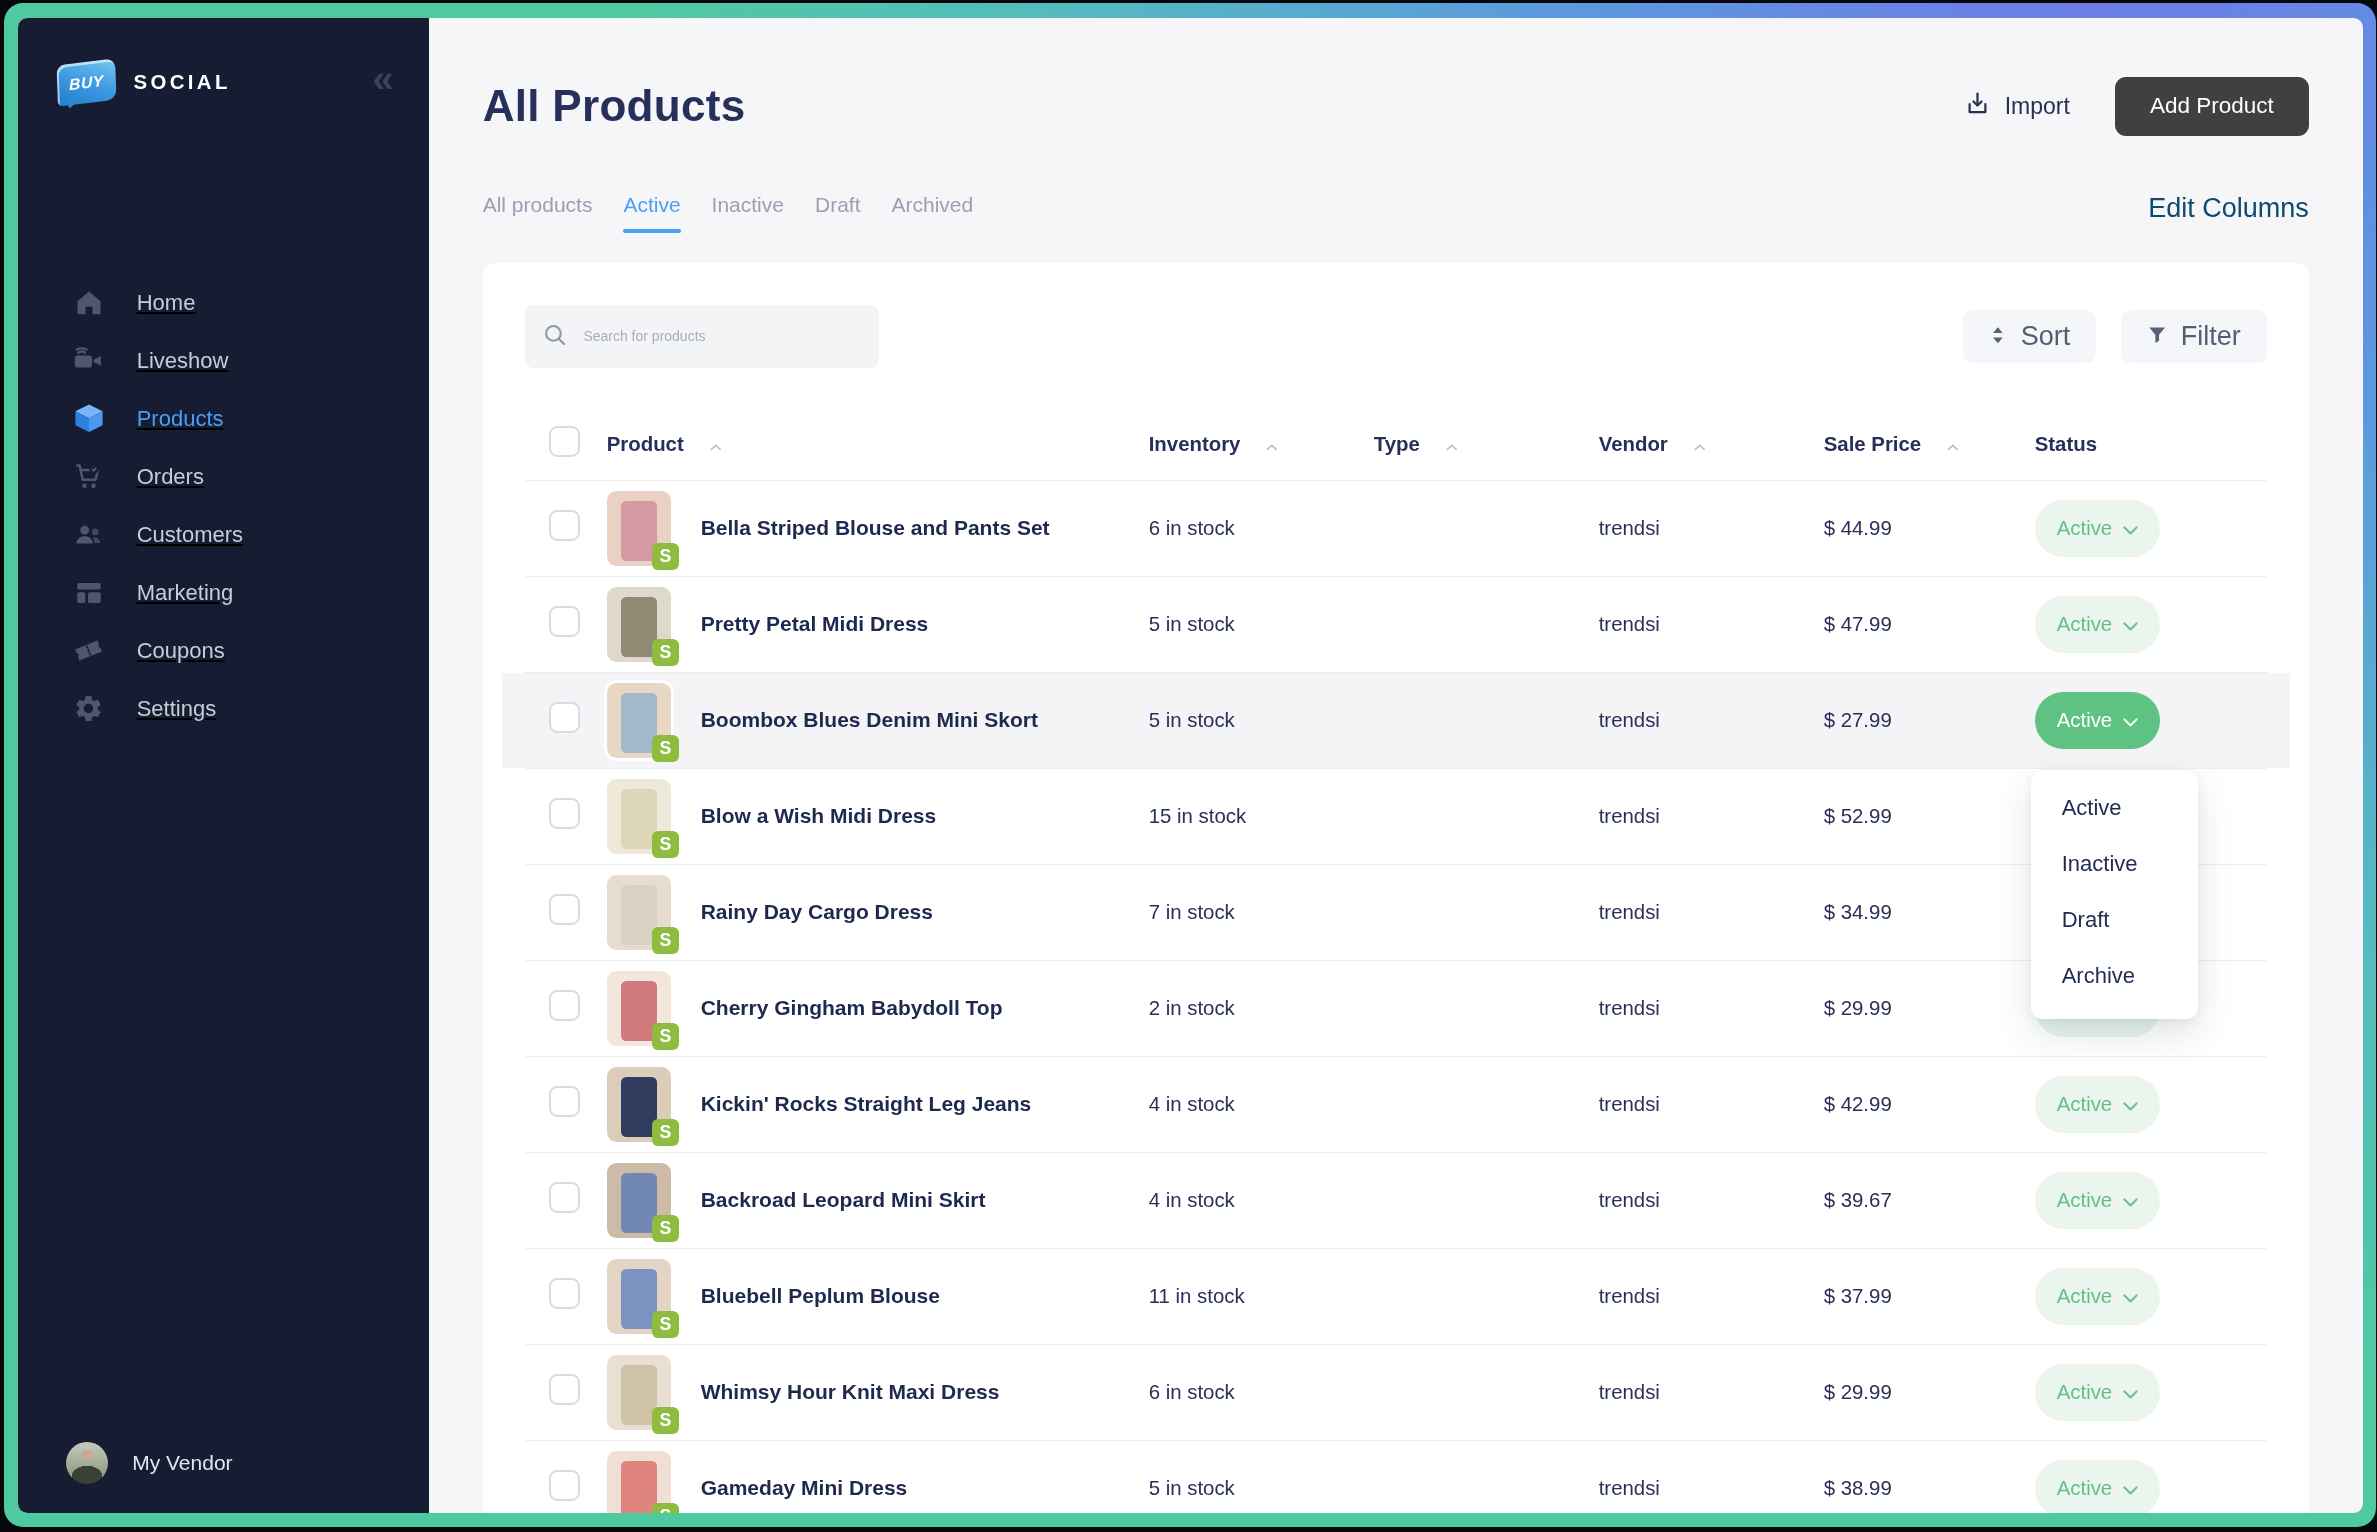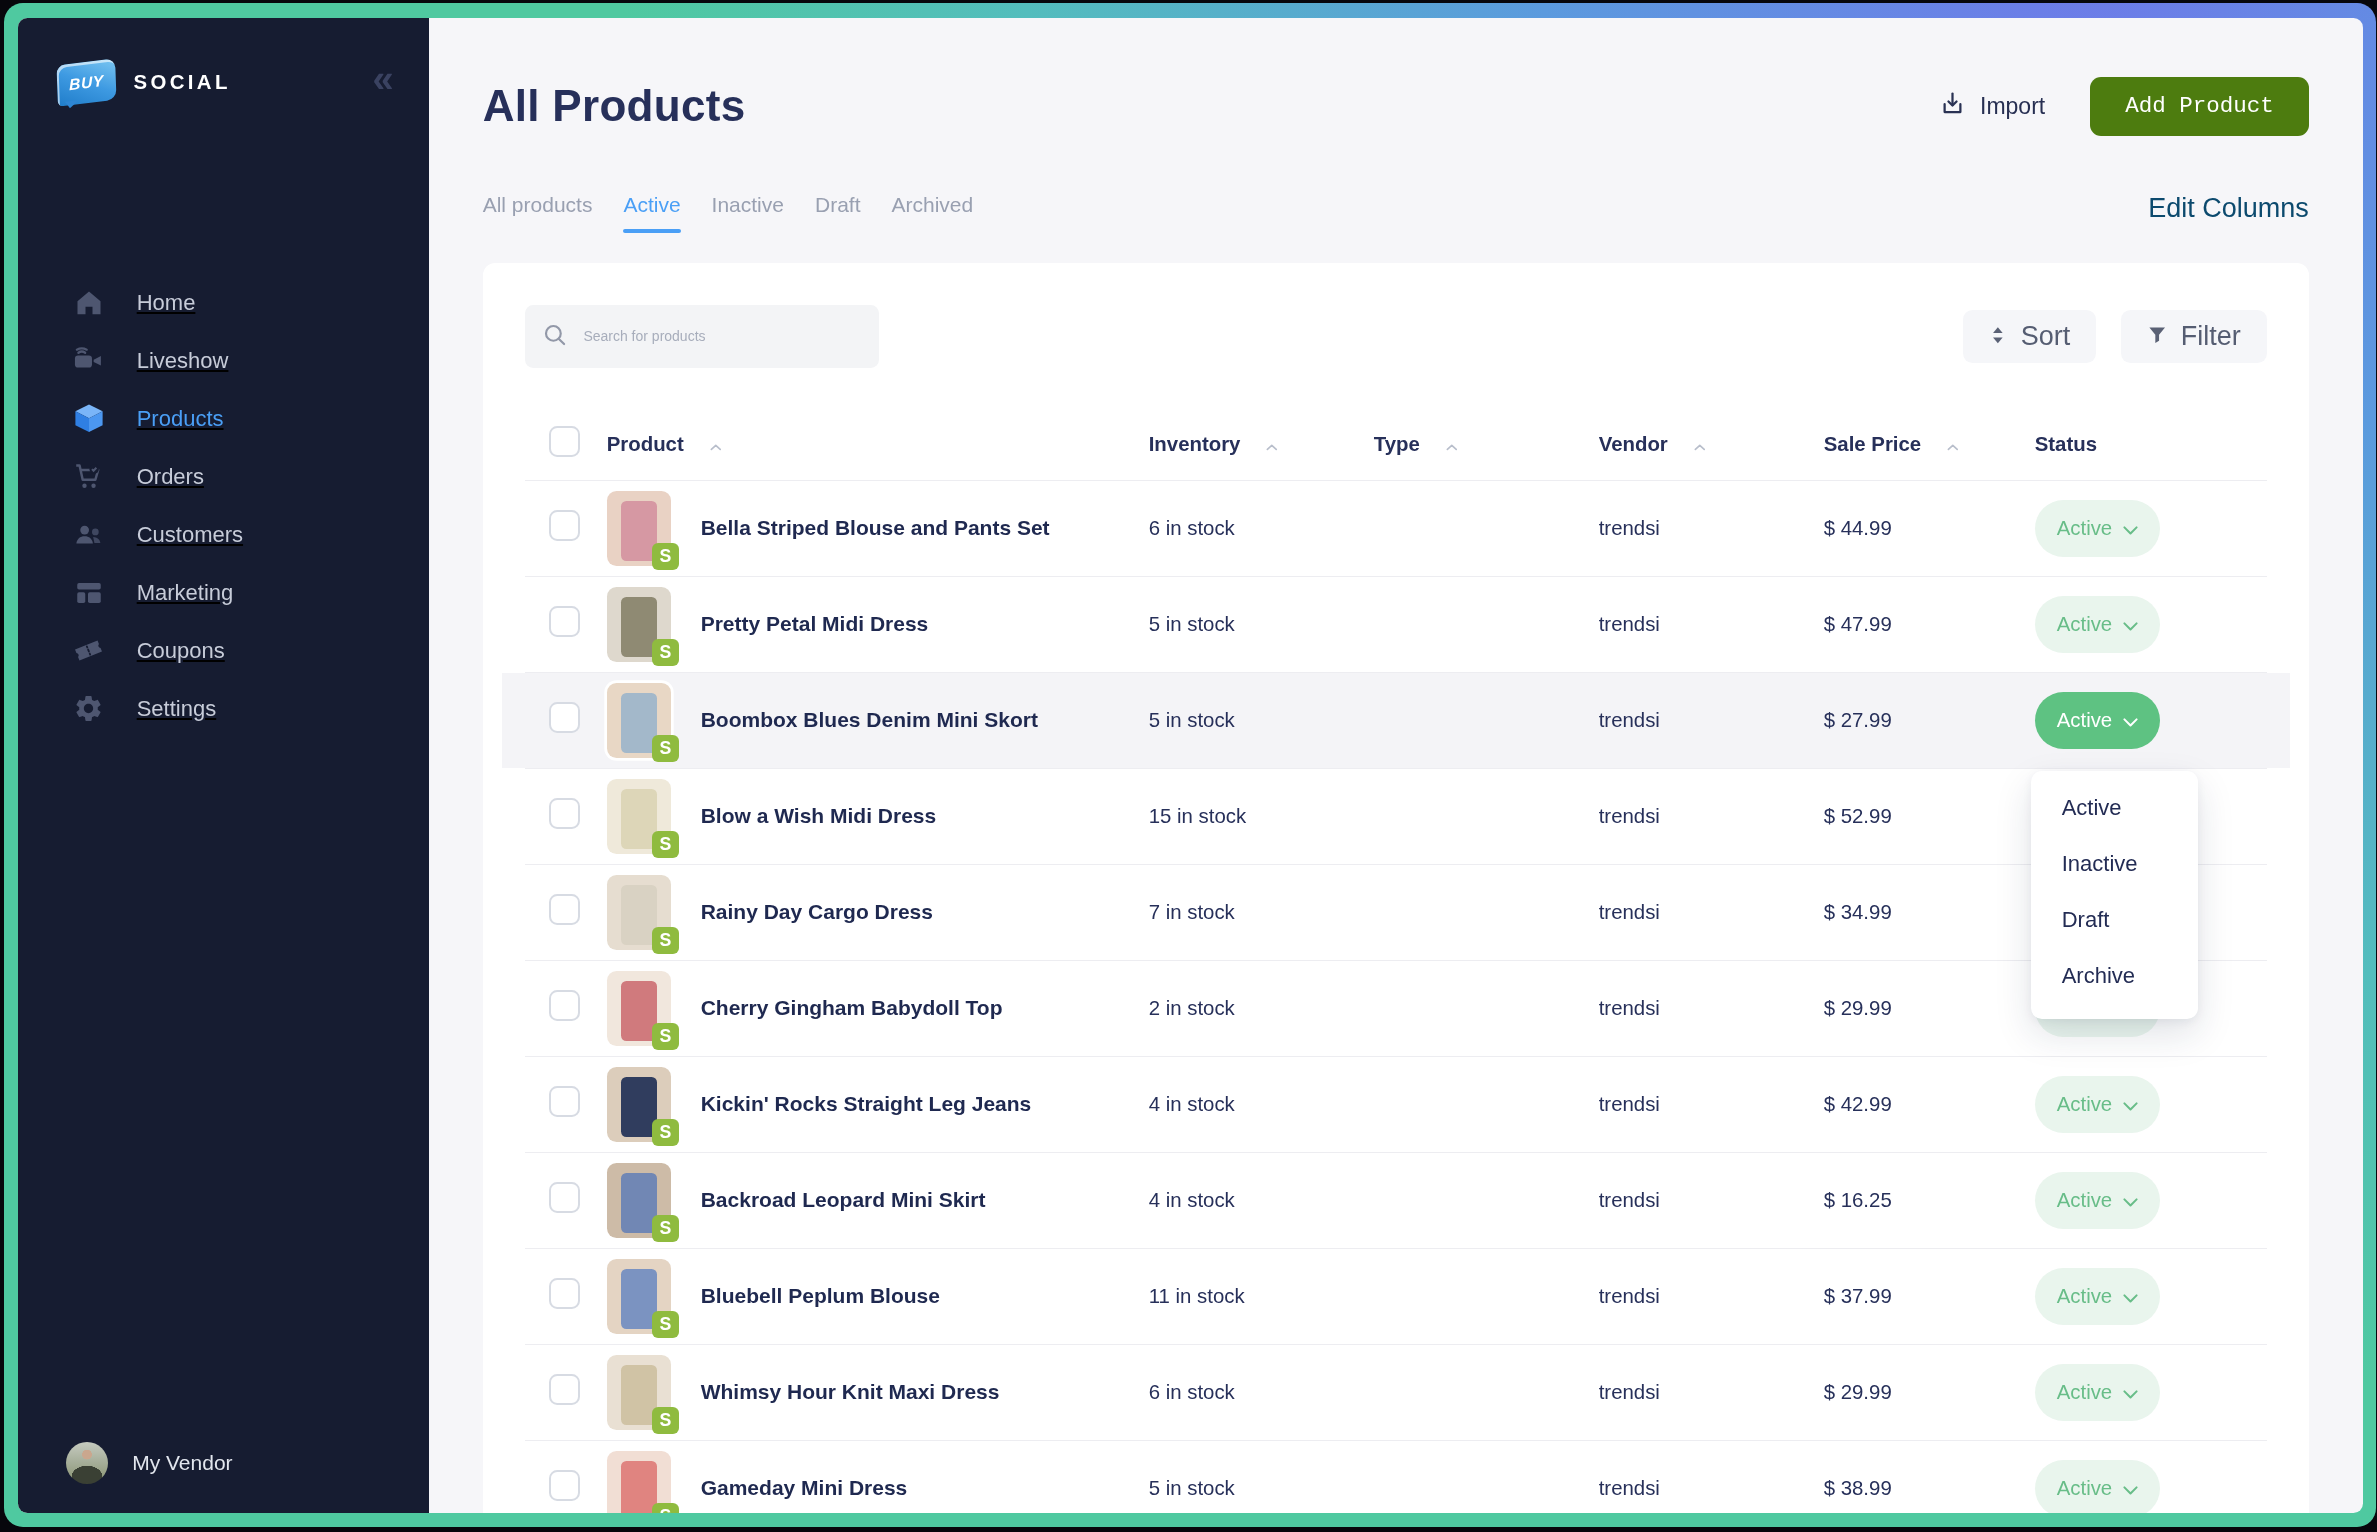--- a/index.html
+++ b/index.html
@@ -30,21 +30,21 @@
               radial-gradient(circle at 50% 30%, #caa78e 0 13%, rgba(0,0,0,0) 14%),
               radial-gradient(60% 42% at 50% 82%, #3a4034 0 60%, rgba(0,0,0,0) 61%),
               linear-gradient(180deg,#c6cbc0 0%, #a8b09c 45%, #87926f 100%); }
 
   
   .main { flex:1; position:relative; padding:0 54px; }
   .page-header { margin-top:59px; display:flex; align-items:center; height:59px; }
   .page-title { font-size:44px; font-weight:700; color:#27305a; letter-spacing:0.3px; }
   .header-actions { margin-left:auto; display:flex; align-items:center; gap:45px; }
   .import-btn { display:flex; align-items:center; gap:13.6px; font-size:23px; color:#272f52; font-weight:500; cursor:pointer; }
-  .add-btn { background:#4d7c0f; color:#fff; font-size:22.5px; font-weight:500; height:59px; padding:0 35px; border-radius:11px; display:flex; align-items:center; border:0; font-family:Liberation Mono, monospace; cursor:pointer; }
+  .add-btn { background:#404040; color:#fff; font-size:22.5px; font-weight:500; height:59px; padding:0 35px; border-radius:11px; display:flex; align-items:center; border:0; font-family:Liberation Sans, sans-serif; cursor:pointer; }
 
   .tabs-row { margin-top:57px; display:flex; align-items:flex-start; }
   .tabs { display:flex; gap:31px; }
   .tab { font-size:21px; color:#99a0b1; font-weight:500; position:relative; padding-bottom:16.3px; cursor:pointer; }
   .tab.active { color:#4a9ff6; }
   .tab.active::after { content:""; position:absolute; left:0; right:0; bottom:0; height:4.1px; border-radius:2px; background:#4a9ff6; }
   .edit-columns { margin-left:auto; color:#0c4a6e; font-size:27px; font-weight:500; cursor:pointer; }
 
   .card { margin-top:30px; background:#fff; border-radius:12.2px; padding:42px 42px 0; height:1293px; }
   .controls { display:flex; align-items:center; }
@@ -449,21 +449,21 @@
     <div class="cell"><span class="cb"></span></div>
     <div class="cell">
       <span class="pimg" style="--img-bg: #cdbba7; --img-garment: #7187b4;">
         <span class="shopify-badge">S</span>
       </span>
     </div>
     <div class="cell name">Backroad Leopard Mini Skirt</div>
     <div class="cell">4 in stock</div>
     <div class="cell"></div>
     <div class="cell">trendsi</div>
-    <div class="cell">$ 16.25</div>
+    <div class="cell">$ 39.67</div>
     <div class="cell">
       <span class="badge">
         <span>Active</span>
         <span>
           <svg width="15" height="8.8" viewBox="0 0 22 13" fill="none">
                       <path d="M2 2 11 11 20 2" stroke="currentColor" stroke-width="3" stroke-linecap="round" stroke-linejoin="round"></path>
                     </svg>
         </span>
       </span>
     </div>

